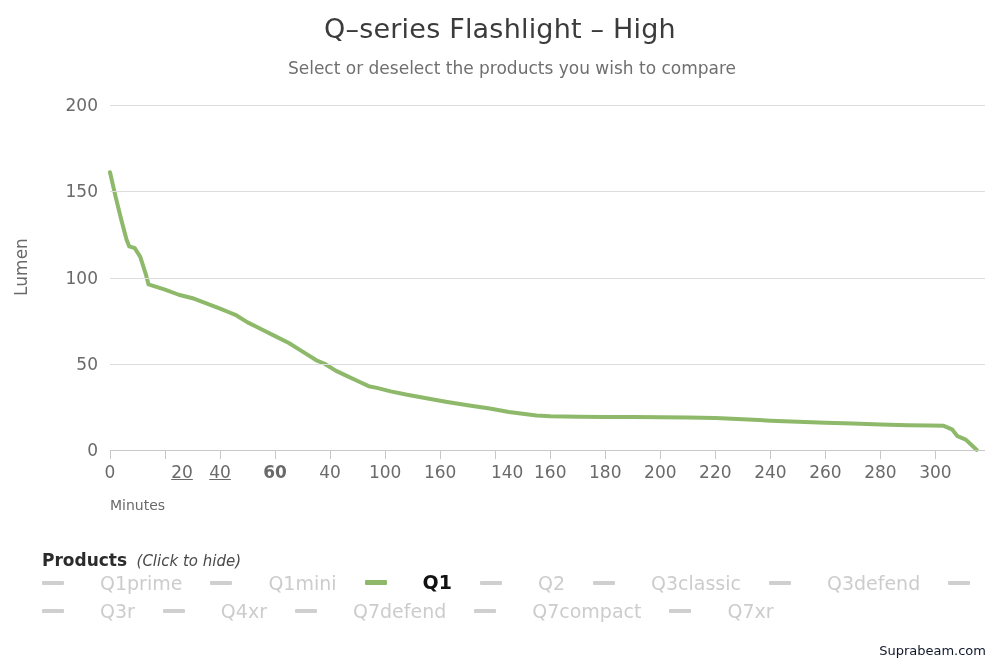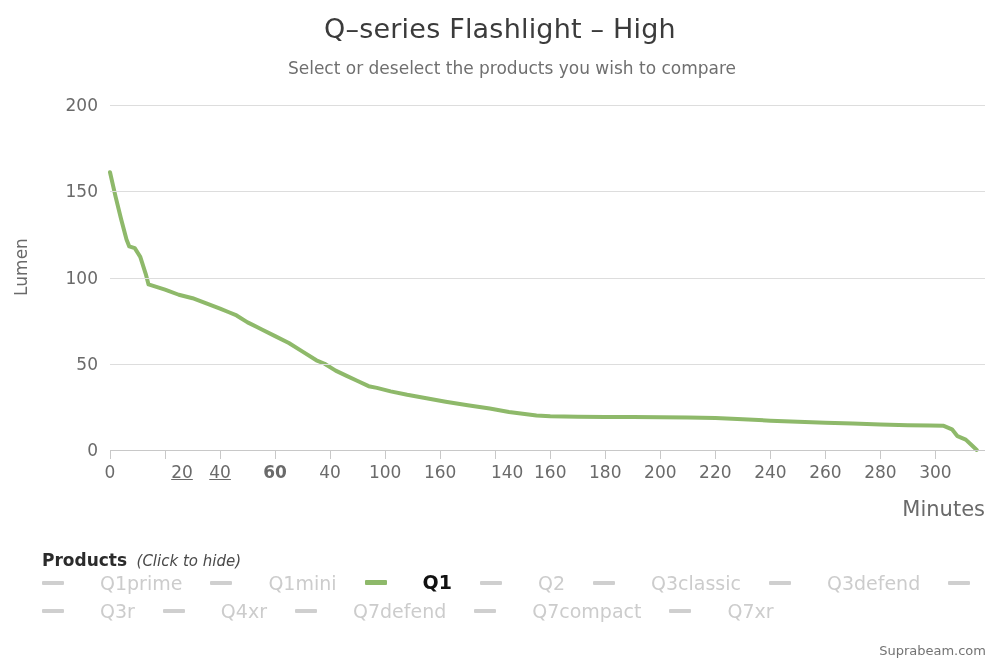--- a/index.html
+++ b/index.html
@@ -97,22 +97,22 @@
     top: 11px;
     font-size: 17px;
     color: #6a6a6a;
     transform: translateX(-50%);
     white-space: nowrap;
   }
   #x-axis-title {
     position: absolute;
     left: 110px; top: 497px;
     width: 875px;
-    text-align: right;
-    font-size: 21px;
+    text-align: left;
+    font-size: 14px;
     color: #6a6a6a;
   }
   #series-svg {
     position: absolute;
     left: 0; top: 0;
     width: 875px; height: 345px;
     overflow: visible;
   }
   #legend {
     position: absolute;
@@ -161,21 +161,21 @@
   }
   .legend-label { color: #cccccc; }
   .legend-item.active .legend-label {
     color: #111111;
     font-weight: bold;
   }
   #footer-credit {
     position: absolute;
     right: 14px; bottom: 9px;
     font-size: 13px;
-    color: #737373;
+    color: #0f172a;
   }
 </style>
 </head>
 <body>
 
 <div id="chart-card">
 
   <div id="chart-title">Q–series Flashlight – High</div>
   <div id="chart-subtitle">Select or deselect the products you wish to compare</div>
 

